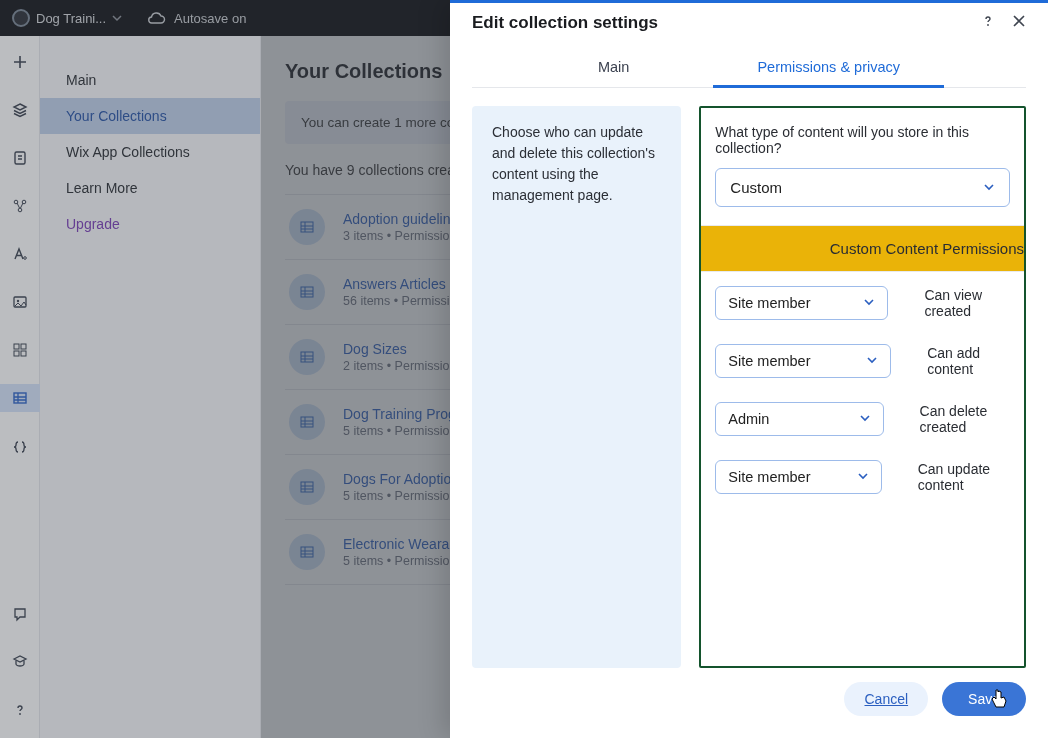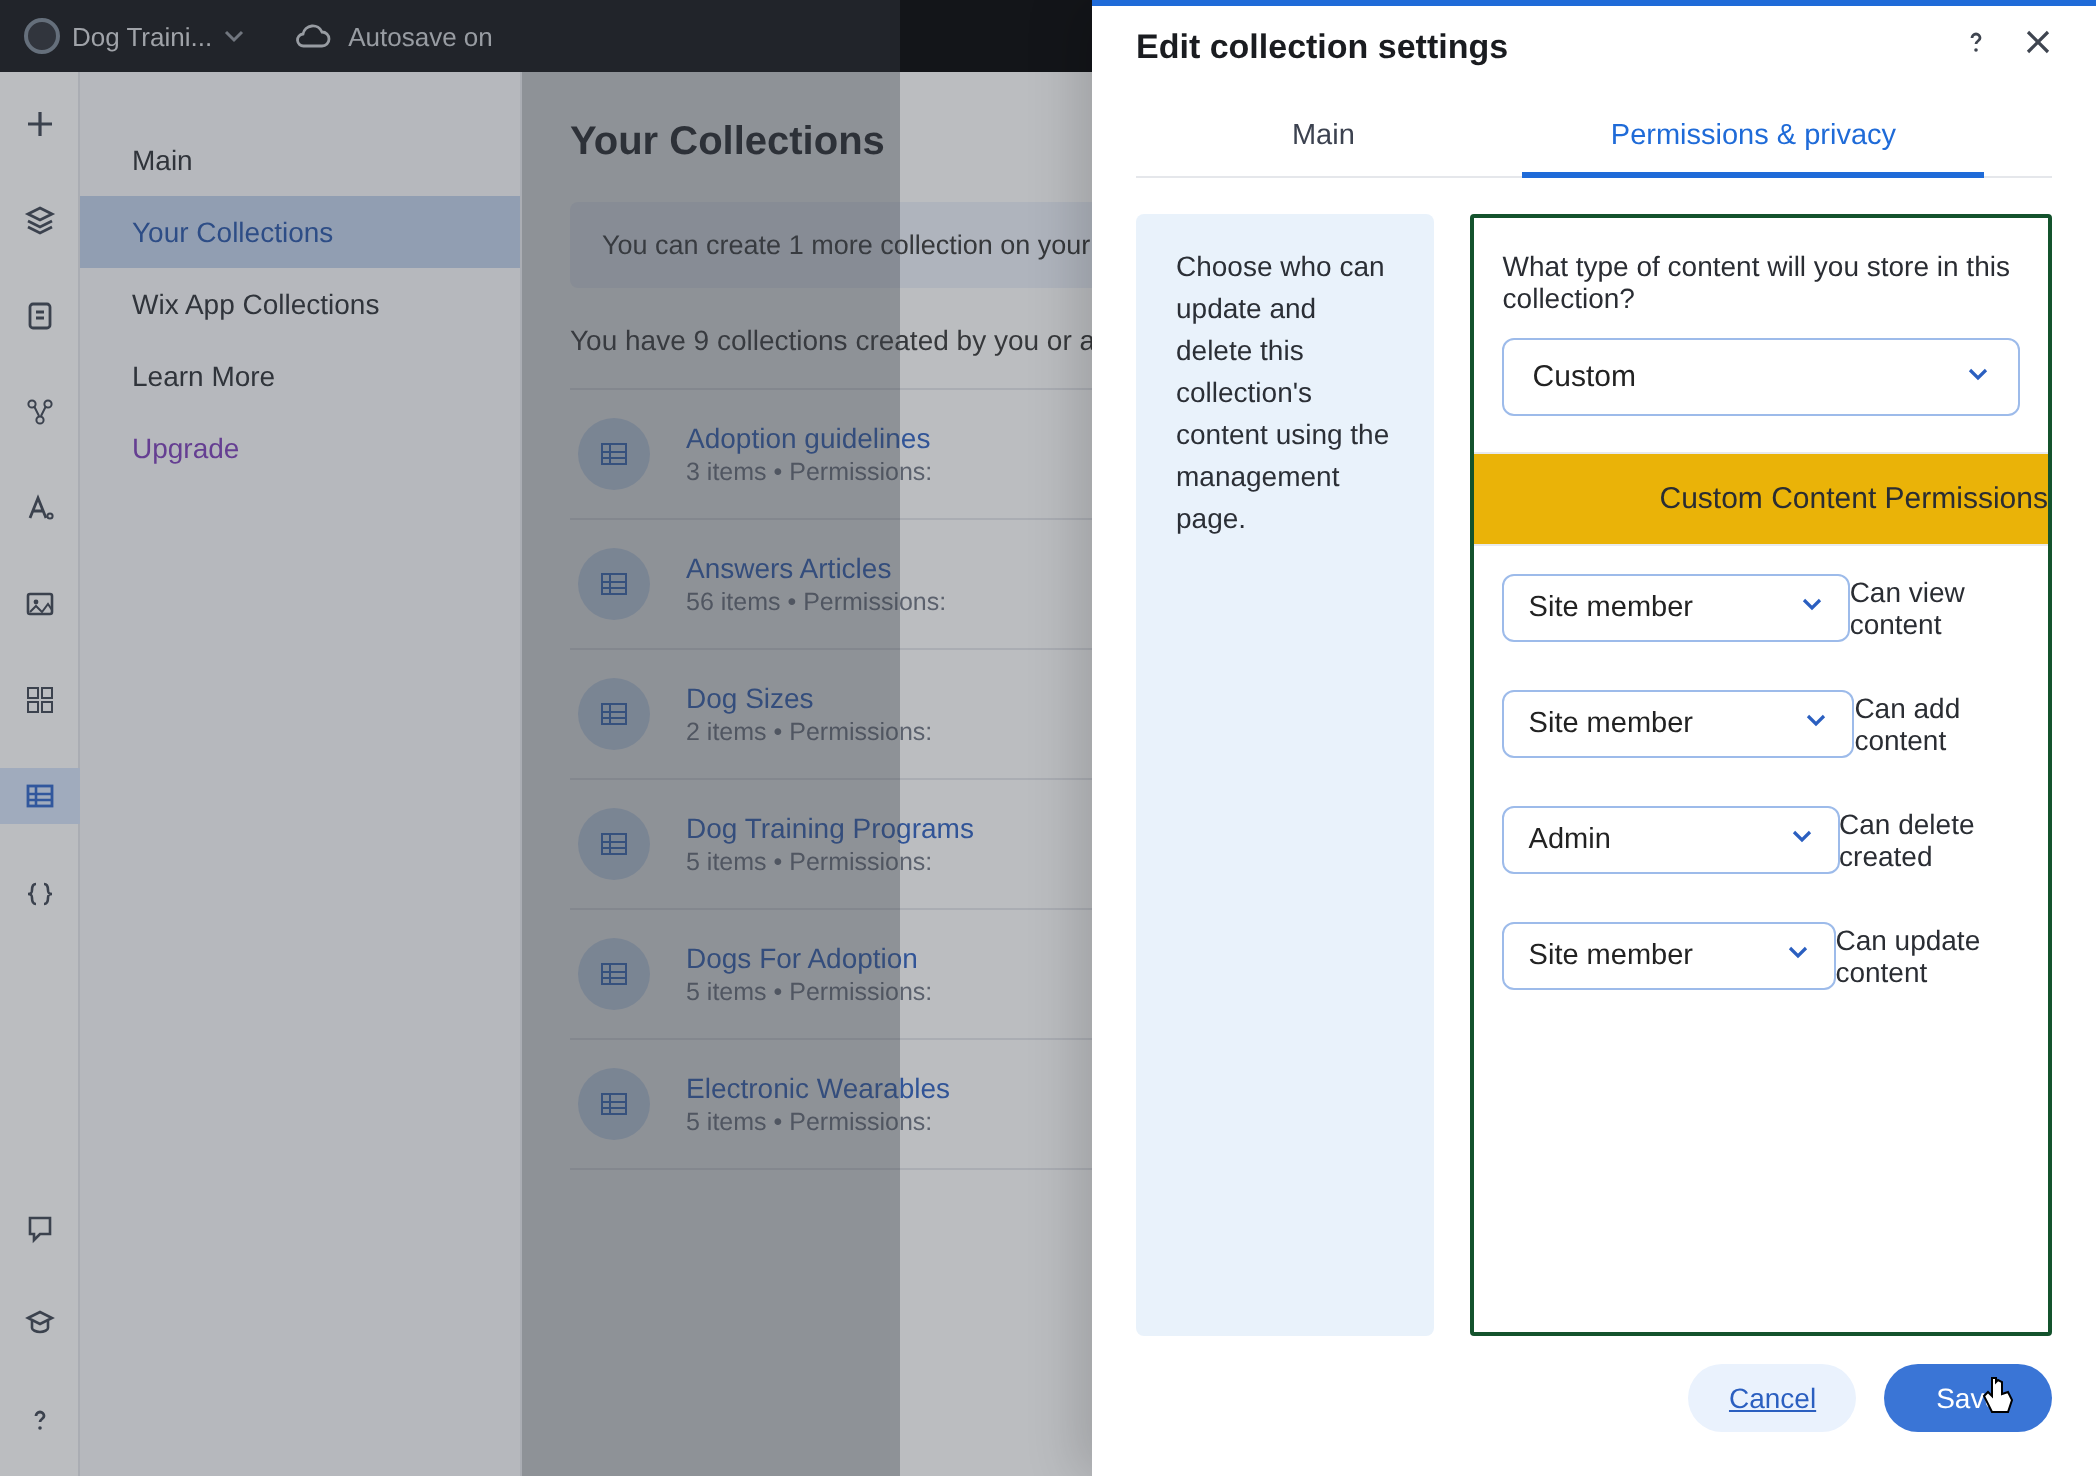--- a/index.html
+++ b/index.html
@@ -34,39 +34,39 @@
   .coll-icon { width: 36px; height: 36px; border-radius: 50%; background: #cfe1f8; display:flex; align-items:center; justify-content:center; color:#2f66c4; }
   .coll-meta .name { font-size: 14px; color: #2b5fc0; margin-bottom: 2px; }
   .coll-meta .sub { font-size: 12.5px; color: #6c7280; }
   .create-area { display:flex; flex-direction:column; align-items:center; gap:10px; padding: 18px 0 0 0; }
   .btn-primary { background:#3a75d6; color:#fff; border:none; border-radius:18px; padding:9px 22px; font-size:14px; cursor:pointer; }
   .link { color:#2b5fc0; font-size:13.5px; cursor:pointer; }
   .api-ref { position:absolute; right:22px; bottom:12px; font-size:12.5px; color:#7a7f88; }
   
   .dim-overlay { position:absolute; inset:0; background: rgba(60,65,75,0.35); pointer-events:none; }
   
-  .modal-wrap { position:absolute; top:0; right:0; width:502px; height:738px; background:#fff; box-shadow: -8px 0 24px rgba(0,0,0,0.15); display:flex; flex-direction:column; }
+  .modal-wrap { position:absolute; top:0; right:0; width:598px; height:738px; background:#fff; box-shadow: -8px 0 24px rgba(0,0,0,0.15); display:flex; flex-direction:column; }
   .modal-topbar { height:3px; background:#1f6bd8; }
   .modal-header { padding: 10px 22px 0 22px; }
   .modal-title-row { display:flex; align-items:center; justify-content:space-between; }
   .modal-title { font-size: 17px; font-weight: 600; color:#1a1c20; }
   .modal-actions { display:flex; align-items:center; gap:16px; color:#3f4550; }
   .modal-actions span { cursor:pointer; }
   .tabs { display:flex; justify-content:center; gap:120px; margin-top:16px; border-bottom:1px solid #e5e7eb; }
   .tab { padding: 10px 4px 12px; font-size:14.5px; color:#3c4250; cursor:pointer; position:relative; }
   .tab.active { color:#1f6bd8; font-weight:500; }
   .tab.active::after { content:""; position:absolute; left:-40px; right:-40px; bottom:-1px; height:3px; background:#1f6bd8; }
   .modal-body { flex:1; overflow:auto; padding: 18px 22px 0 22px; display:flex; flex-direction:row; gap:18px; }
   .info-box { background:#e9f2fb; color:#2b2f36; font-size:14px; padding:16px 20px; border-radius:4px; line-height:1.5; }
   .highlight-box { border:2px solid #14532d; border-radius:2px; padding:16px 14px 12px 14px; }
   .question { font-size:14px; color:#2a2d33; margin-bottom:12px; }
   .select { border:1px solid #9dbbea; border-radius:6px; padding:10px 14px; display:flex; align-items:center; justify-content:space-between; cursor:pointer; font-size:15px; color:#222; background:#fff; }
   .select .chev svg { color:#2b5fc0; }
   .section-head { background:#eab308; margin:18px -14px 14px -14px; padding:14px 0; text-align:right; font-size:15px; color:#2a2d33; border-top:1px solid #e8eaee; border-bottom:1px solid #e8eaee; }
-  .perm-row { display:flex; align-items:center; margin-bottom:24px; }
+  .perm-row { display:flex; align-items:center; gap:36px; margin-bottom:24px; }
   .perm-row .select { width:212px; padding:8px 12px; font-size:14.5px; }
   .perm-label { font-size:14px; color:#2a2d33; }
   .modal-footer { padding:14px 22px 22px; display:flex; justify-content:flex-end; gap:14px; align-items:center; }
   .btn-cancel { background:#eaf2fd; color:#2b5fc0; border:none; padding:9px 20px; border-radius:18px; font-size:14px; cursor:pointer;text-decoration:underline; }
   .btn-save { background:#3a75d6; color:#fff; border:none; padding:9px 26px; border-radius:18px; font-size:14px; cursor:pointer; position:relative; }
   .cursor-pointer { position:absolute; right:40px; bottom:24px; pointer-events:none; }
 </style>
 </head>
 <body>
 
@@ -301,21 +301,21 @@
         </div>
         <div class="section-head">Custom Content Permissions</div>
 
         <div class="perm-row">
           <div class="select">
             <span>Site member</span>
             <span class="chev"><svg width="12" height="12" viewBox="0 0 12 12">
                   <path d="M2 4l4 4 4-4" stroke="currentColor" fill="none" stroke-width="1.6"></path>
                 </svg></span>
           </div>
-          <div class="perm-label">Can view content</div>
+          <div class="perm-label">Can view created</div>
         </div>
         <div class="perm-row">
           <div class="select">
             <span>Site member</span>
             <span class="chev"><svg width="12" height="12" viewBox="0 0 12 12">
                   <path d="M2 4l4 4 4-4" stroke="currentColor" fill="none" stroke-width="1.6"></path>
                 </svg></span>
           </div>
           <div class="perm-label">Can add content</div>
         </div>

